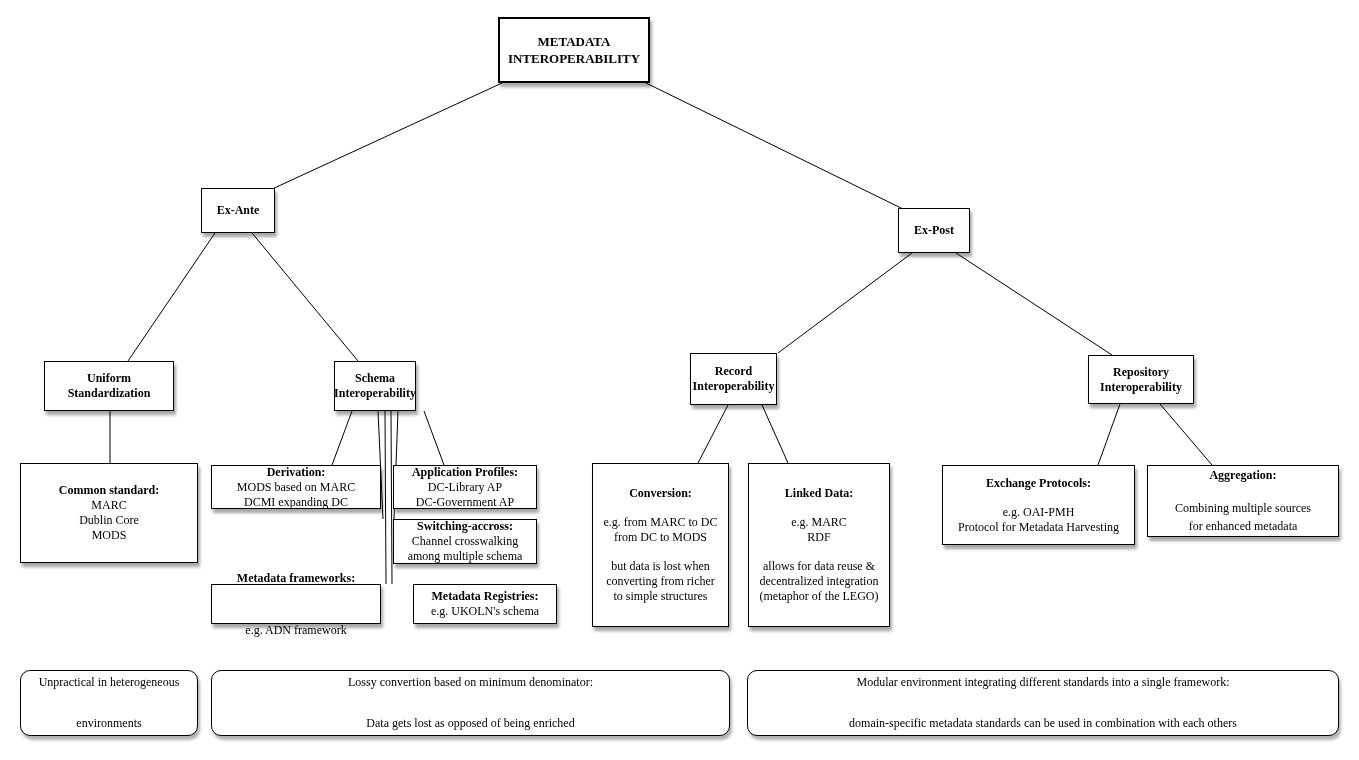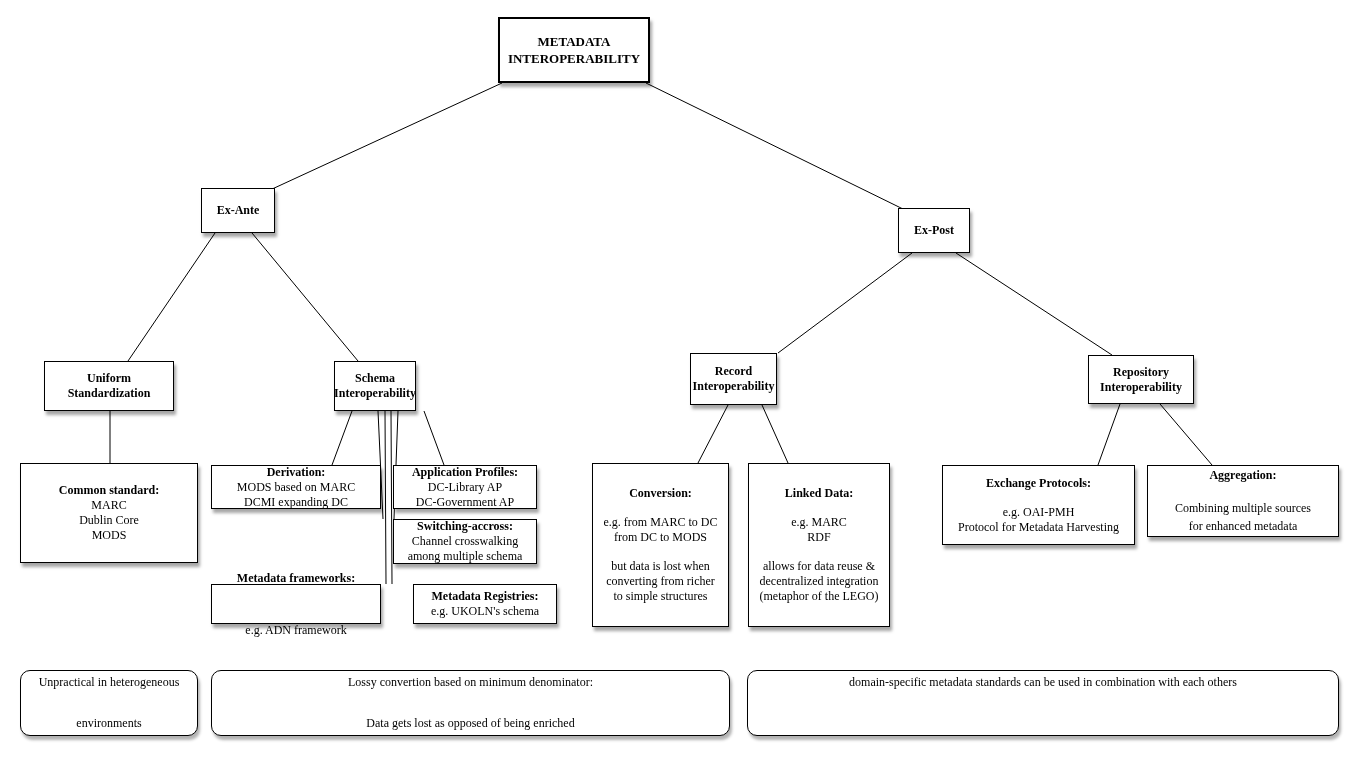--- a/index.html
+++ b/index.html
@@ -140,16 +140,17 @@
 
   <div class="note" style="left:20px;top:670px;width:178px;height:66px;">
     <div>Unpractical in heterogeneous</div>
     <div>environments</div>
   </div>
   <div class="note" style="left:211px;top:670px;width:519px;height:66px;">
     <div>Lossy convertion based on minimum denominator:</div>
     <div>Data gets lost as opposed of being enriched</div>
   </div>
   <div class="note" style="left:747px;top:670px;width:592px;height:66px;">
+    <div>Modular environment integrating different standards into a single framework:</div>
     <div>domain-specific metadata standards can be used in combination with each others</div>
   </div>
 
 </div>
 
 </body></html>

